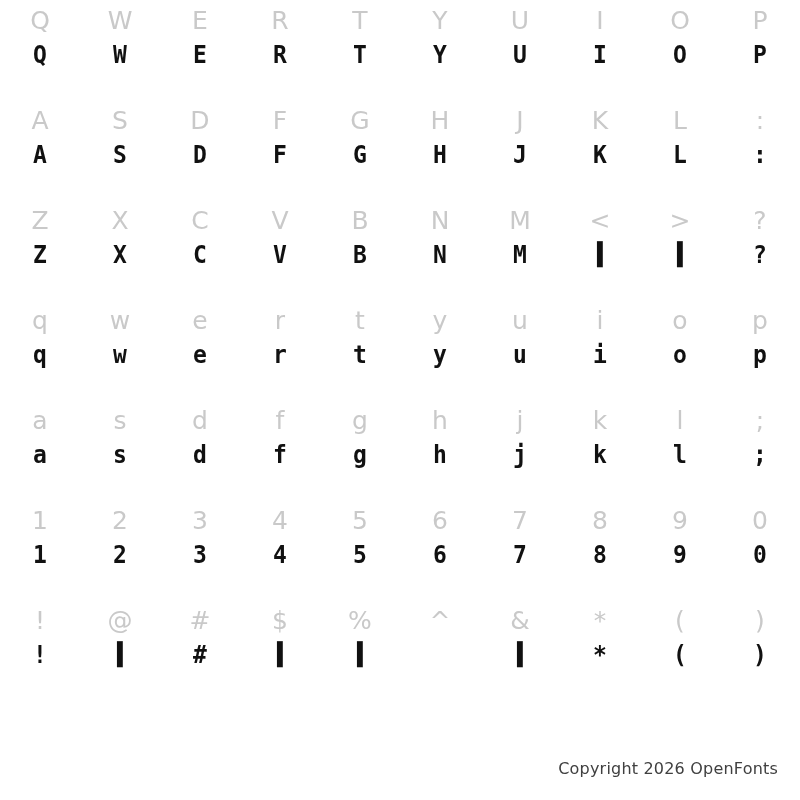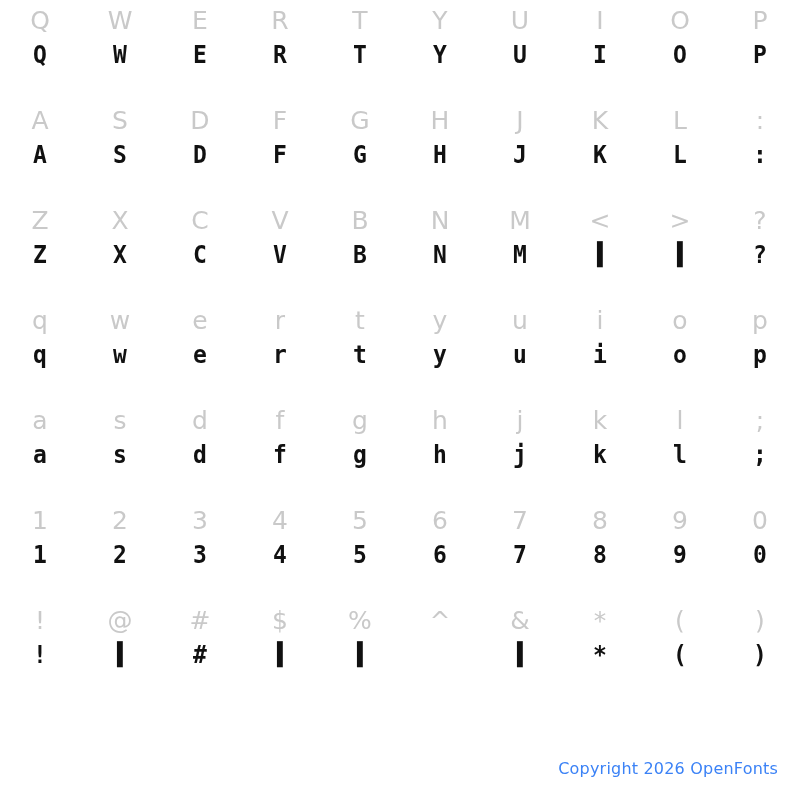--- a/index.html
+++ b/index.html
@@ -68,21 +68,21 @@
   }
   .glyph.box {
     font-family: "DejaVu Sans", sans-serif;
   }
   .copyright {
     position: absolute;
     right: 22px;
     bottom: 22px;
     font-family: "DejaVu Sans", sans-serif;
     font-size: 16px;
-    color: #3b82f6;
+    color: #404040;
     letter-spacing: 0.2px;
     margin-left: 45px;
   }
 </style>
 </head>
 <body>
 
 <div id="sheet">
   <div class="grid" id="grid">
       <div class="row">

